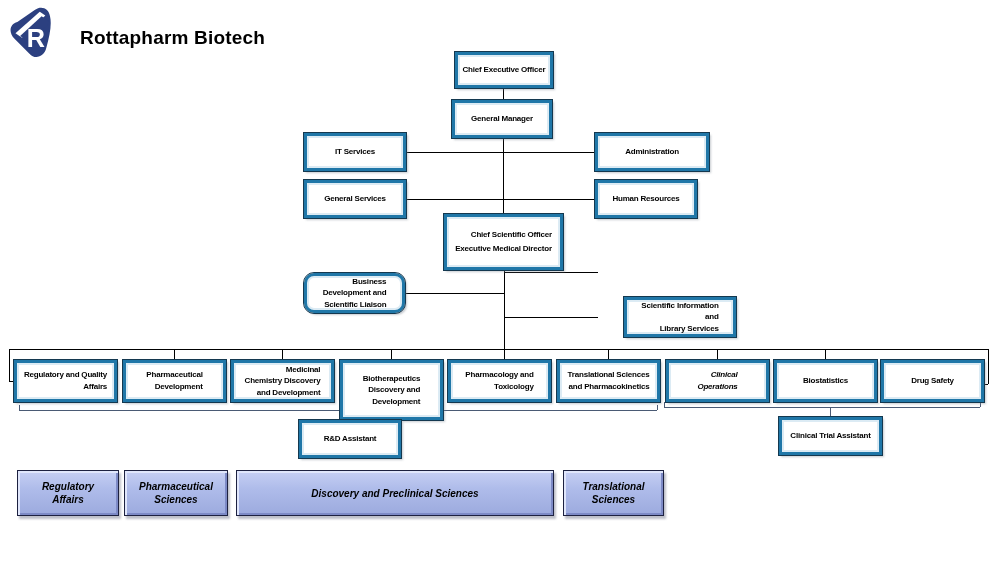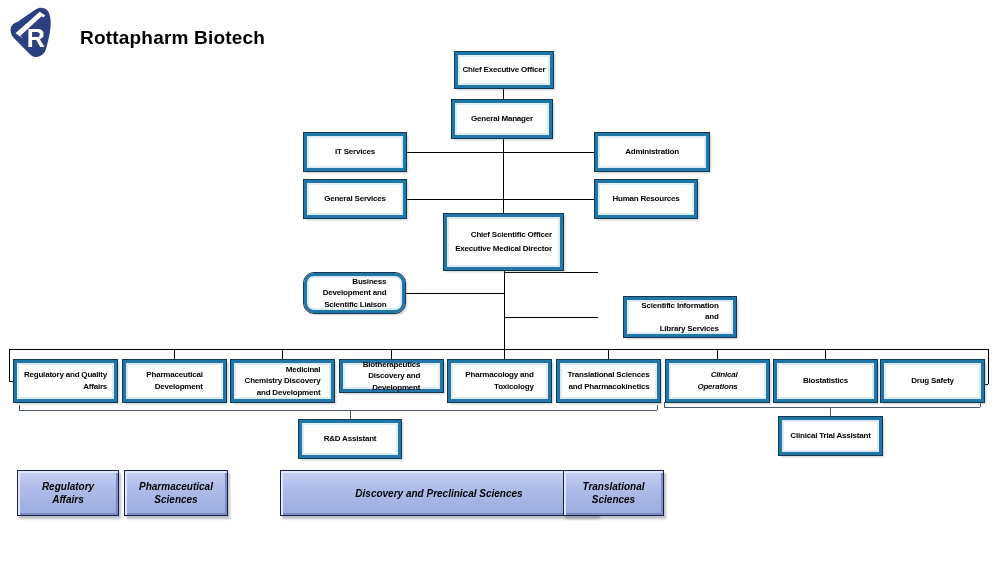--- a/index.html
+++ b/index.html
@@ -92,36 +92,36 @@
 and
 Library Services</div>
 
   <div class="node" style="left:14px;top:360px;width:103px;height:42px;">Regulatory and Quality
 Affairs</div>
   <div class="node" style="left:123px;top:360px;width:103px;height:42px;">Pharmaceutical
 Development</div>
   <div class="node" style="left:231px;top:360px;width:103px;height:42px;">Medicinal
 Chemistry Discovery
 and Development</div>
-  <div class="node" style="left:340px;top:360px;width:103px;height:32px;">Biotherapeutics
+  <div class="node" style="left:340px;top:360px;width:103px;height:60px;">Biotherapeutics
 Discovery and
 Development</div>
   <div class="node" style="left:448px;top:360px;width:103px;height:42px;">Pharmacology and
 Toxicology</div>
   <div class="node" style="left:557px;top:360px;width:103px;height:42px;">Translational Sciences
 and Pharmacokinetics</div>
   <div class="node" style="left:666px;top:360px;width:103px;height:42px;font-style:italic;">Clinical
 Operations</div>
   <div class="node" style="left:774px;top:360px;width:103px;height:42px;">Biostatistics</div>
   <div class="node" style="left:881px;top:360px;width:103px;height:42px;">Drug Safety</div>
 
   <div class="node" style="left:299px;top:420px;width:102px;height:38px;">R&amp;D Assistant</div>
   <div class="node" style="left:779px;top:417px;width:103px;height:38px;">Clinical Trial Assistant</div>
 
   <div class="band" style="left:17px;top:470px;width:102px;height:46px;">Regulatory
 Affairs</div>
   <div class="band" style="left:124px;top:470px;width:104px;height:46px;">Pharmaceutical
 Sciences</div>
-  <div class="band" style="left:236px;top:470px;width:318px;height:46px;margin-left:44px;">Discovery and Preclinical Sciences</div>
+  <div class="band" style="left:236px;top:470px;width:318px;height:46px;">Discovery and Preclinical Sciences</div>
   <div class="band" style="left:563px;top:470px;width:101px;height:46px;">Translational
 Sciences</div>
 
 </div>
 
 </body></html>

